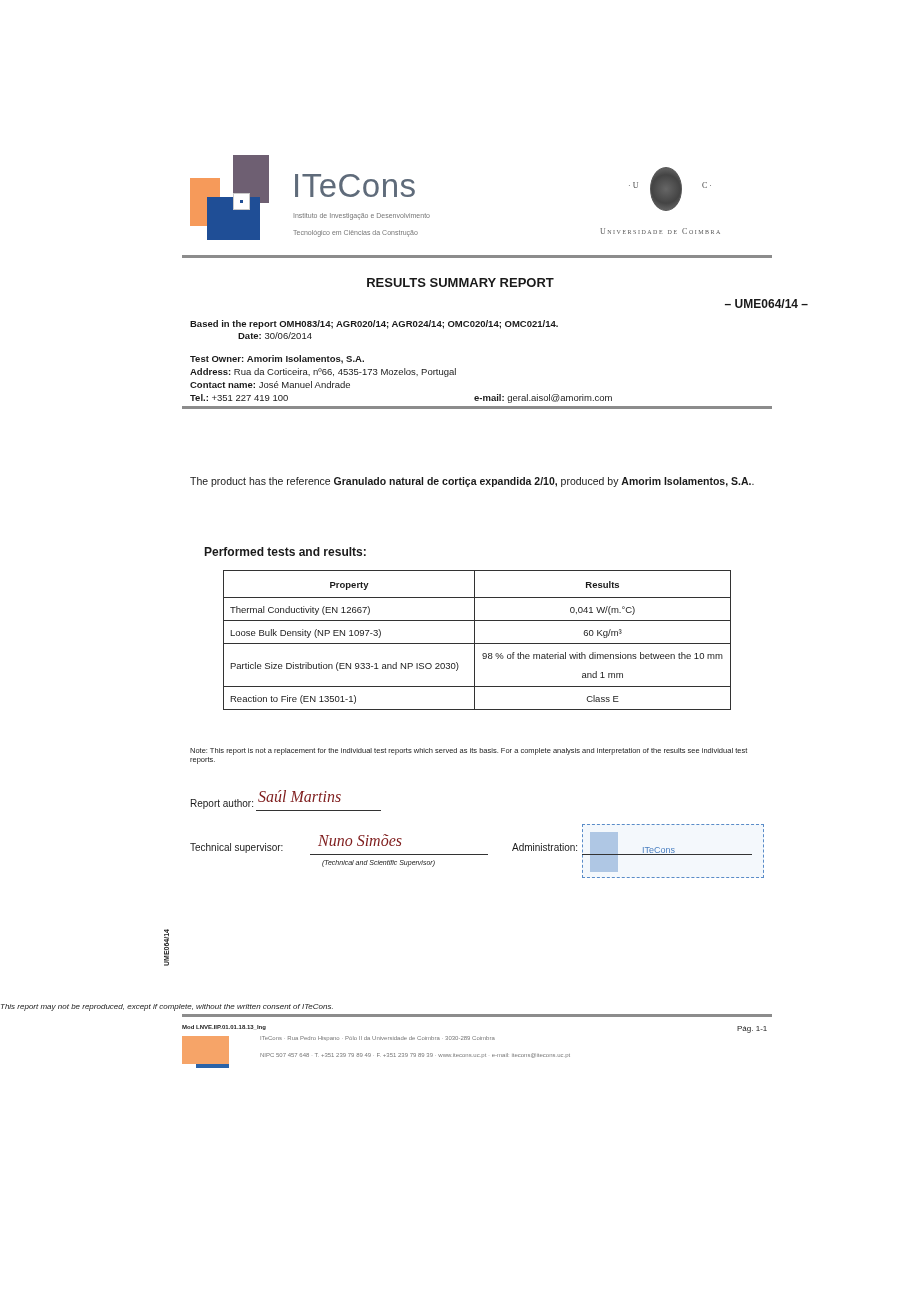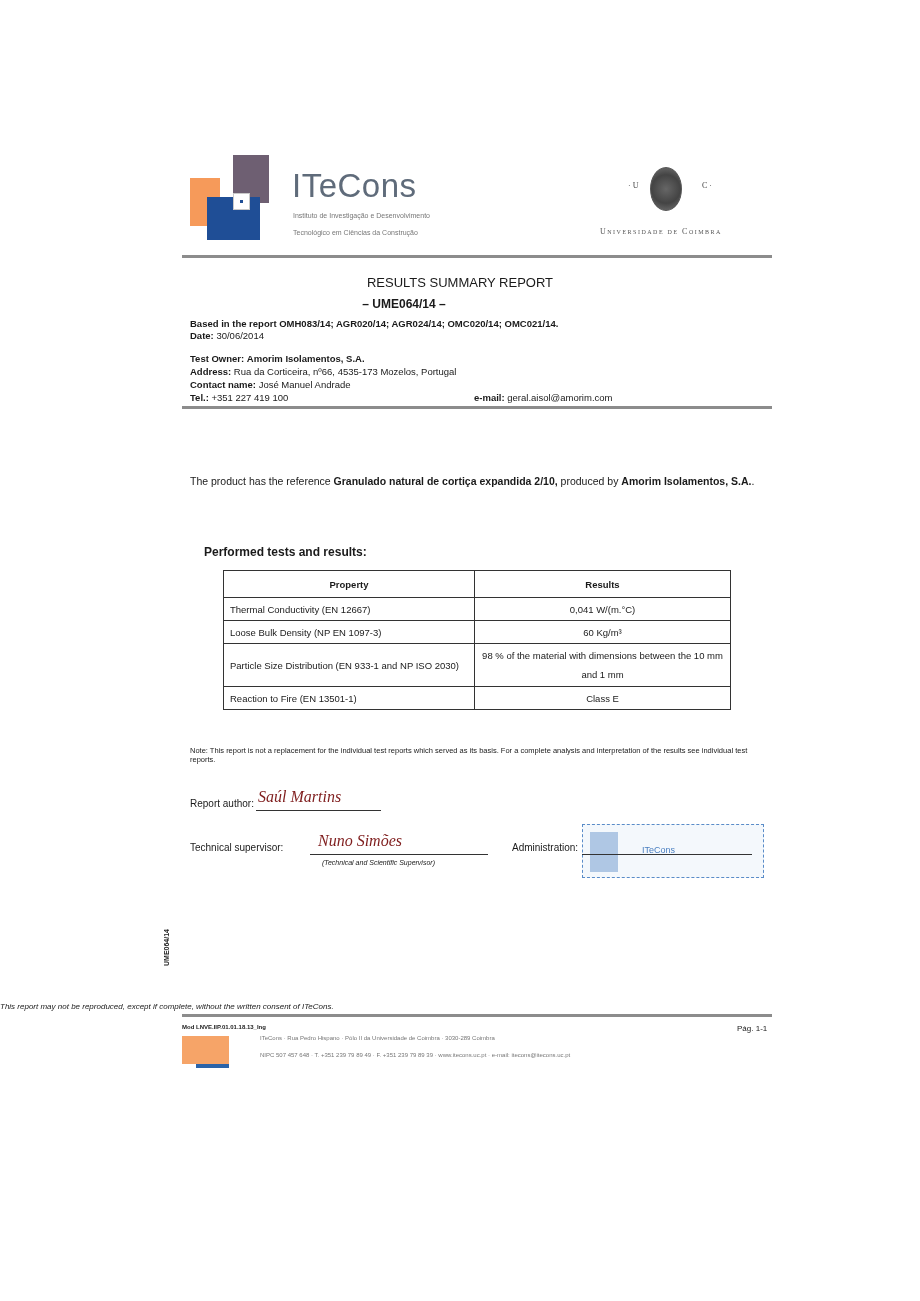--- a/index.html
+++ b/index.html
@@ -18,22 +18,22 @@
   .brand-sub2 { left:293px; top:229px; font-size:7px; color:#777; }
 
   .uc-seal { left:650px; top:167px; width:30px; height:42px; border-radius:50%; background:radial-gradient(circle at 50% 50%, #666 0%, #444 55%, #777 100%); border:1px solid #555; }
   .uc-u { left:628px; top:181px; font-size:8px; color:#444; font-family:"Liberation Serif", serif; }
   .uc-c { left:702px; top:181px; font-size:8px; color:#444; font-family:"Liberation Serif", serif; }
   .uc-name { left:600px; top:227px; font-size:8px; letter-spacing:1.5px; color:#555; font-family:"Liberation Serif", serif; font-variant:small-caps; }
 
   .rule { left:182px; width:590px; height:3px; background:#8c8c8c; }
 
   
-  .title { left:0; width:920px; top:275px; text-align:center; font-weight:normal; font-size:13px; }
-  .subtitle { left:0; width:808px; top:297px; text-align:center; font-weight:bold; font-size:12px; }
+  .title { left:0; width:920px; top:275px; text-align:center; font-weight:bold; font-size:13px; }
+  .subtitle { left:0; width:808px; top:297px; text-align:right; font-weight:bold; font-size:12px; }
 
   .meta { left:190px; font-size:9.5px; line-height:12px; }
   .meta b { font-weight:bold; }
 
   .para { left:190px; top:473px; width:570px; font-size:10.5px; line-height:17px; }
   .section-title { left:204px; top:545px; font-size:12px; font-weight:bold;text-align:center; }
 
   
   .table-wrap { left:223px; top:570px; width:470px; }
   table.results { border-collapse:collapse; width:508px; font-size:9.5px; }
@@ -83,21 +83,21 @@
 <div class="abs uc-seal"></div>
 <div class="abs uc-c">C ·</div>
 <div class="abs uc-name">Universidade de Coimbra</div>
 
 <div class="abs rule" style="top:255px;"></div>
 
 <div class="abs title">RESULTS SUMMARY REPORT</div>
 <div class="abs subtitle">– UME064/14 –</div>
 
 <div class="abs meta" style="top:318px; font-weight:bold;">Based in the report OMH083/14; AGR020/14; AGR024/14; OMC020/14; OMC021/14.</div>
-<div class="abs meta" style="top:330px;">
+<div class="abs meta" style="top:330px;margin-left:48px;">
   <b>Date:</b>
   <span>30/06/2014</span>
 </div>
 
 <div class="abs meta" style="top:353px;">
   <b>Test Owner:</b>
   <b>Amorim Isolamentos, S.A.</b>
 </div>
 <div class="abs meta" style="top:366px;">
   <b>Address:</b>

